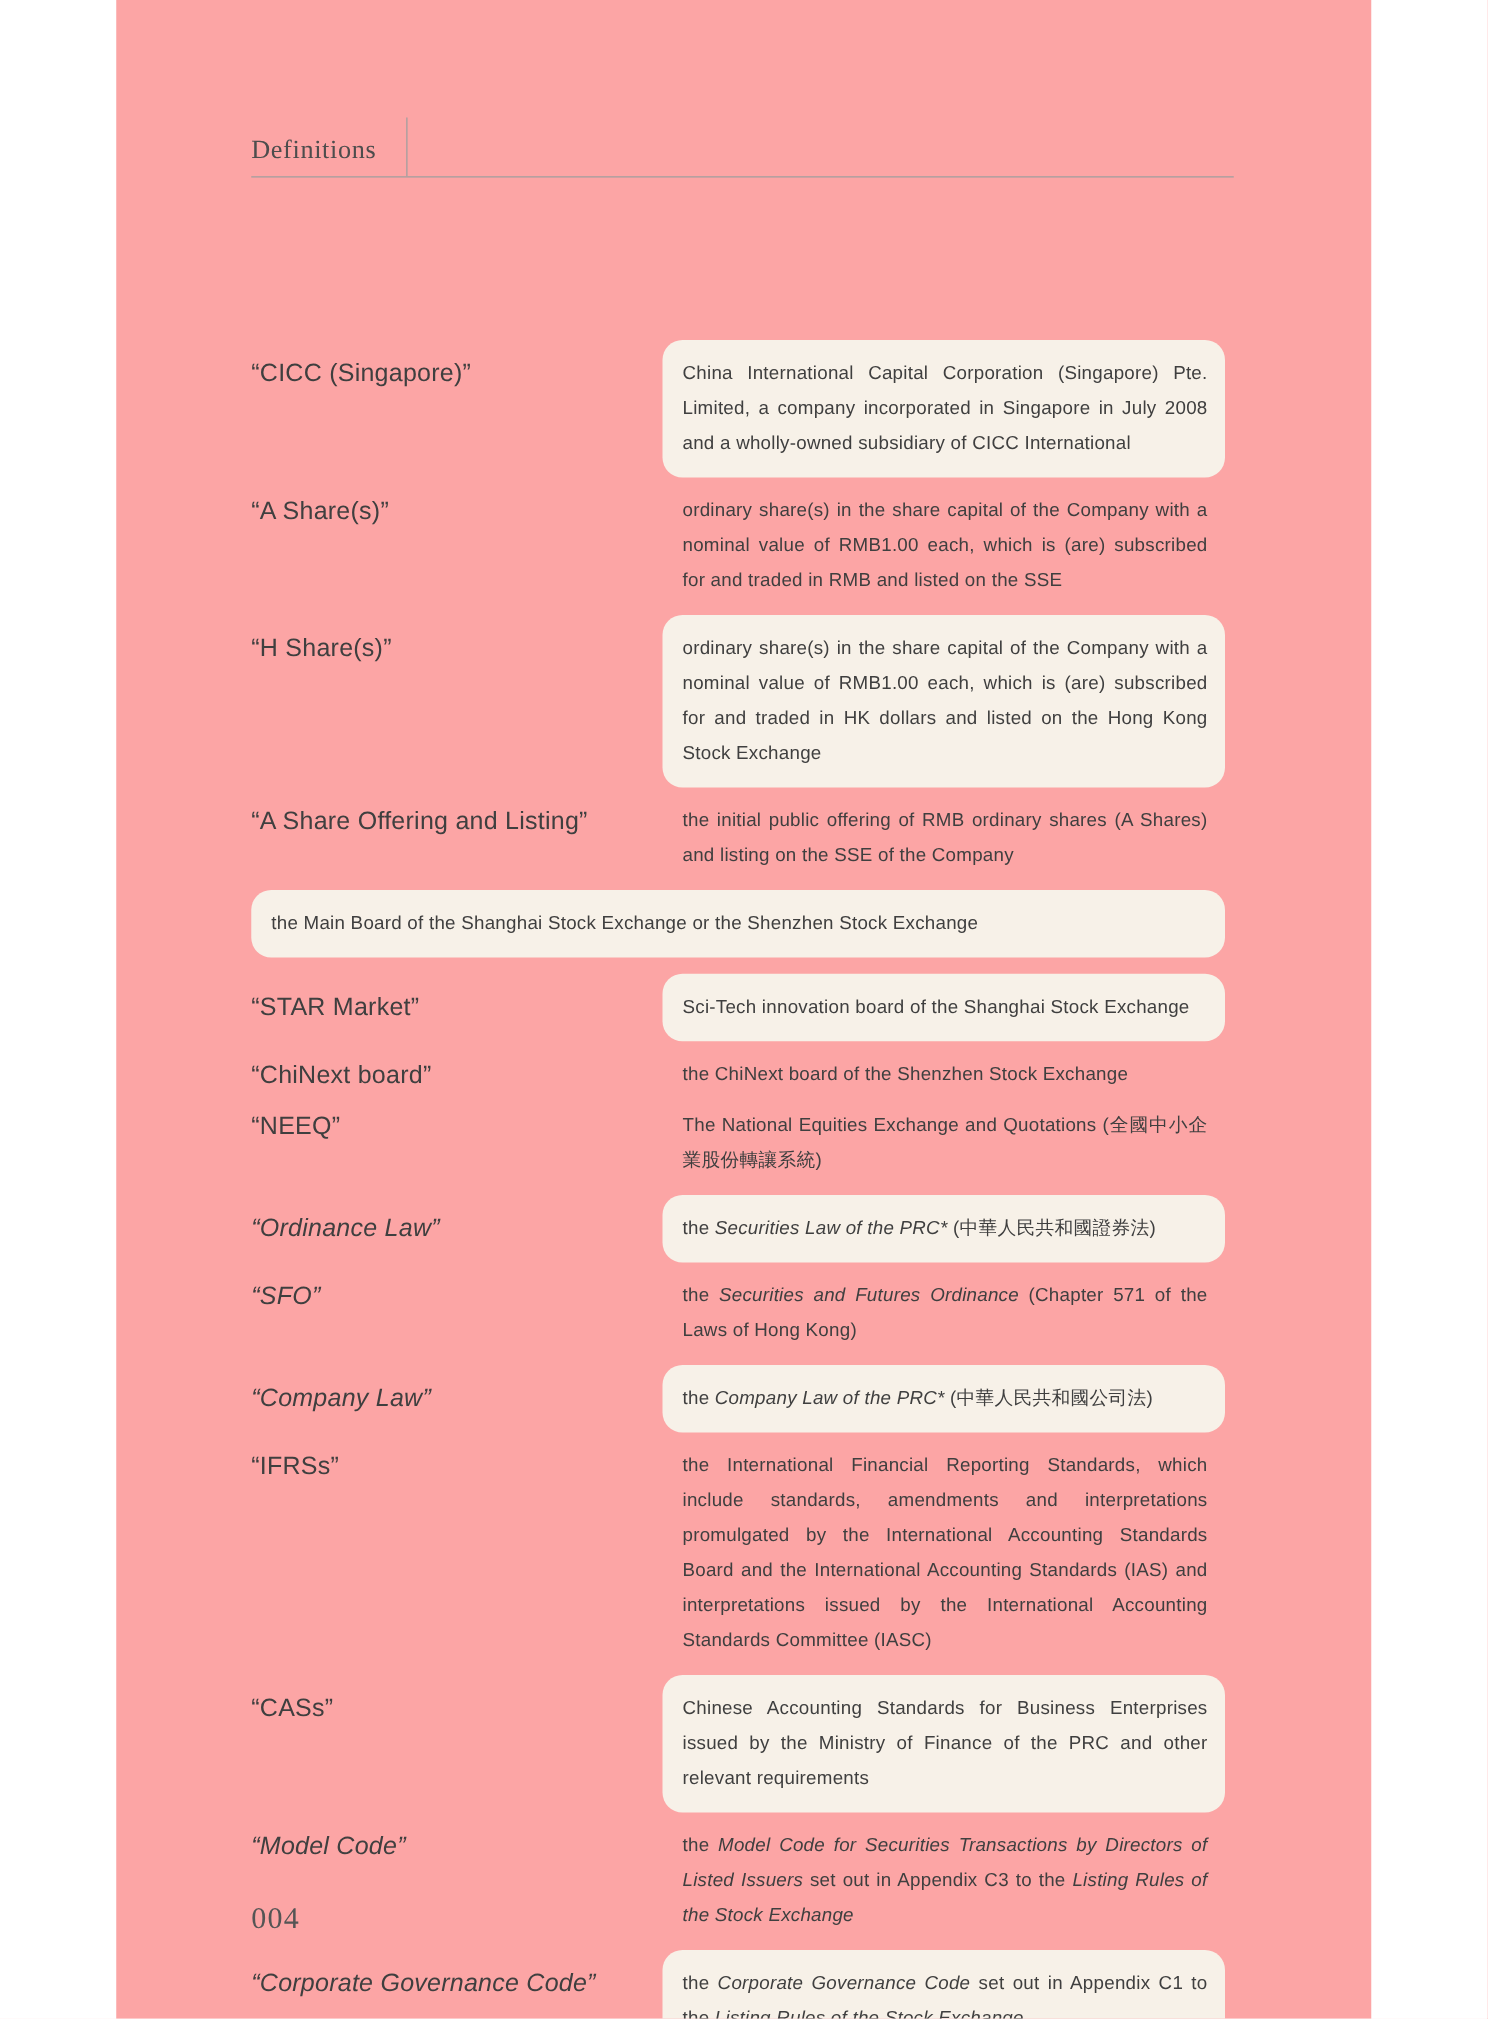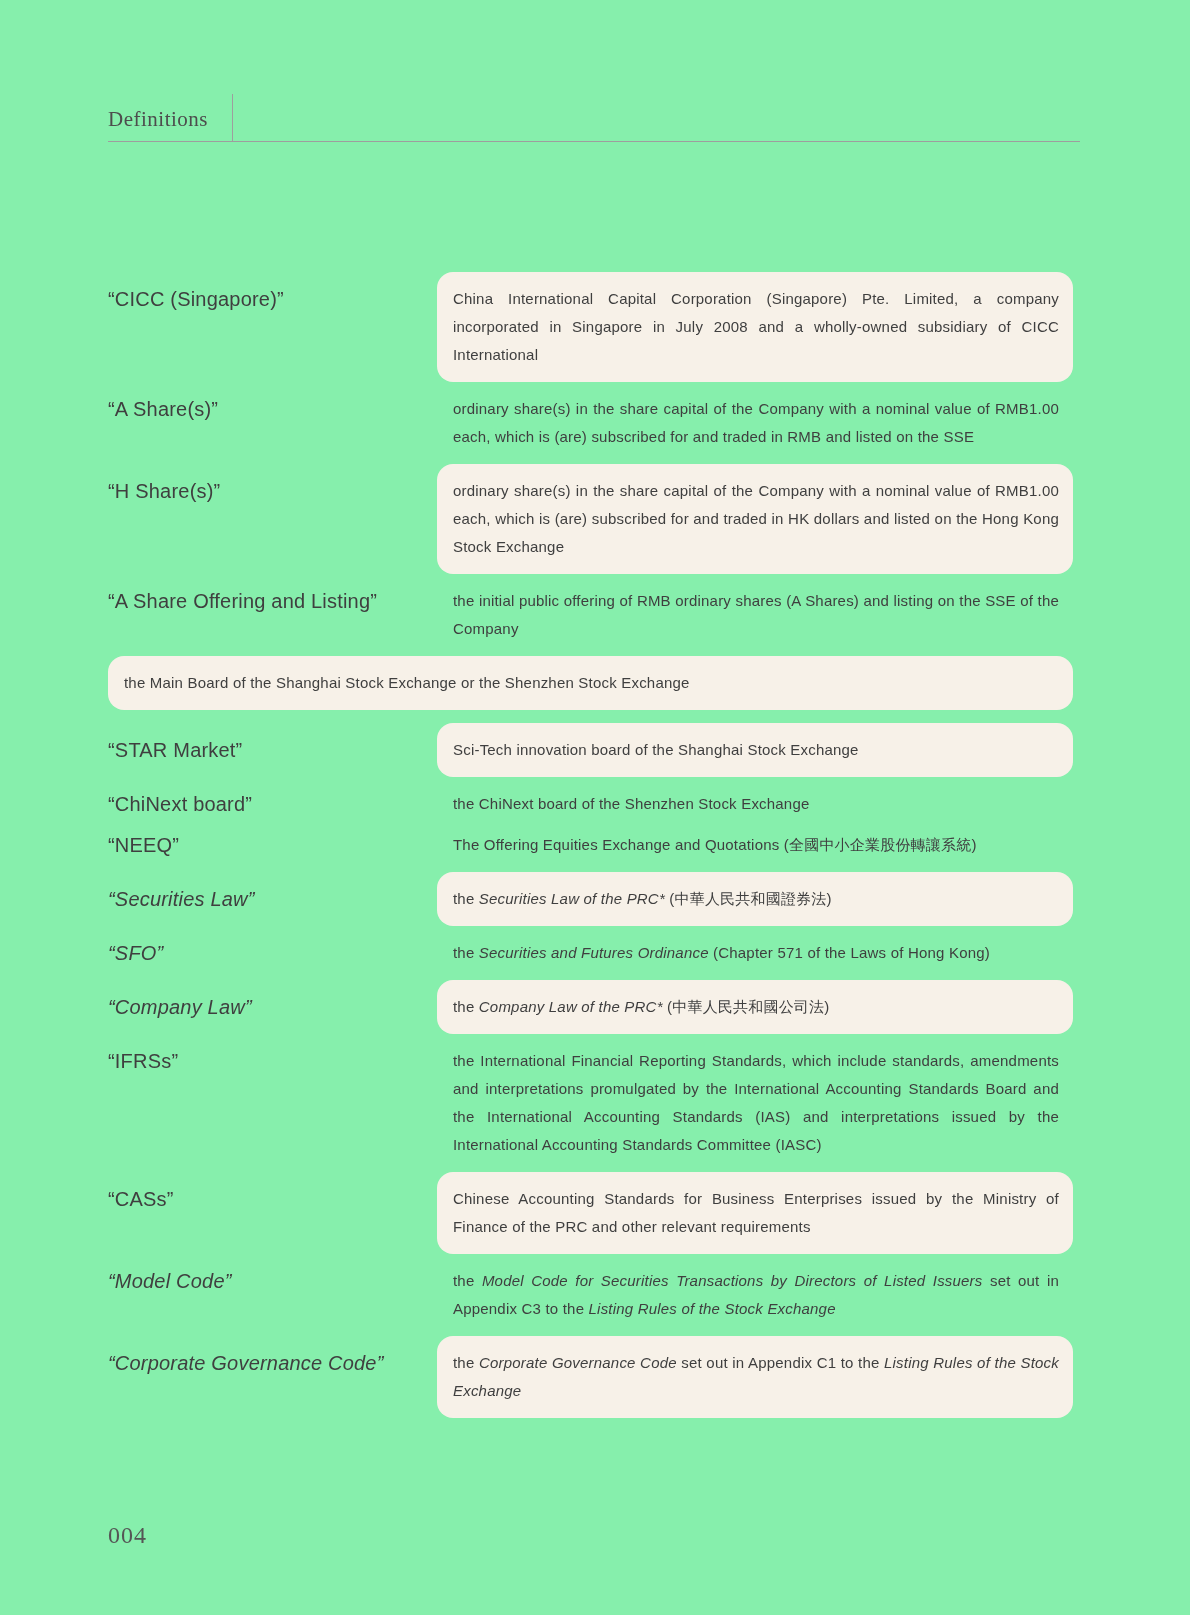--- a/index.html
+++ b/index.html
@@ -4,24 +4,24 @@
 <style>
   :root {
     --shade: #f7f1e8;
     --text: #3f3f3f;
     --rule: #9e9e9e;
   }
   * { box-sizing: border-box; }
   html, body { margin: 0; padding: 0; background: #ffffff; }
   .page {
     position: relative;
-    width: 1190px;
+    width: 1004px;
     height: 1615px;
     margin: 0 auto;
-    background: #86efac;
+    background: #fca5a5;
     font-family: "Liberation Sans", sans-serif;
     color: var(--text);
     overflow: hidden;
   }
   
   .masthead {
     position: absolute;
     top: 0;
     left: 108px;
     right: 110px;
@@ -134,25 +134,25 @@
     <div class="def"><span>Sci-Tech innovation board of the Shanghai Stock Exchange</span></div>
   </div>
 
   <div class="row">
     <div class="term">“ChiNext board”</div>
     <div class="def"><span>the ChiNext board of the Shenzhen Stock Exchange</span></div>
   </div>
 
   <div class="row">
     <div class="term">“NEEQ”</div>
-    <div class="def"><span>The Offering Equities Exchange and Quotations (全國中小企業股份轉讓系統)</span></div>
+    <div class="def"><span>The National Equities Exchange and Quotations (全國中小企業股份轉讓系統)</span></div>
   </div>
 
   <div class="row shaded">
-    <div class="term italic">“Securities Law”</div>
+    <div class="term italic">“Ordinance Law”</div>
     <div class="def"><span>the </span><span class="it">Securities Law of the PRC*</span><span> (中華人民共和國證券法)</span></div>
   </div>
 
   <div class="row">
     <div class="term italic">“SFO”</div>
     <div class="def"><span>the </span><span class="it">Securities and Futures Ordinance</span><span> (Chapter 571 of the Laws of Hong Kong)</span></div>
   </div>
 
   <div class="row shaded">
     <div class="term italic">“Company Law”</div>

